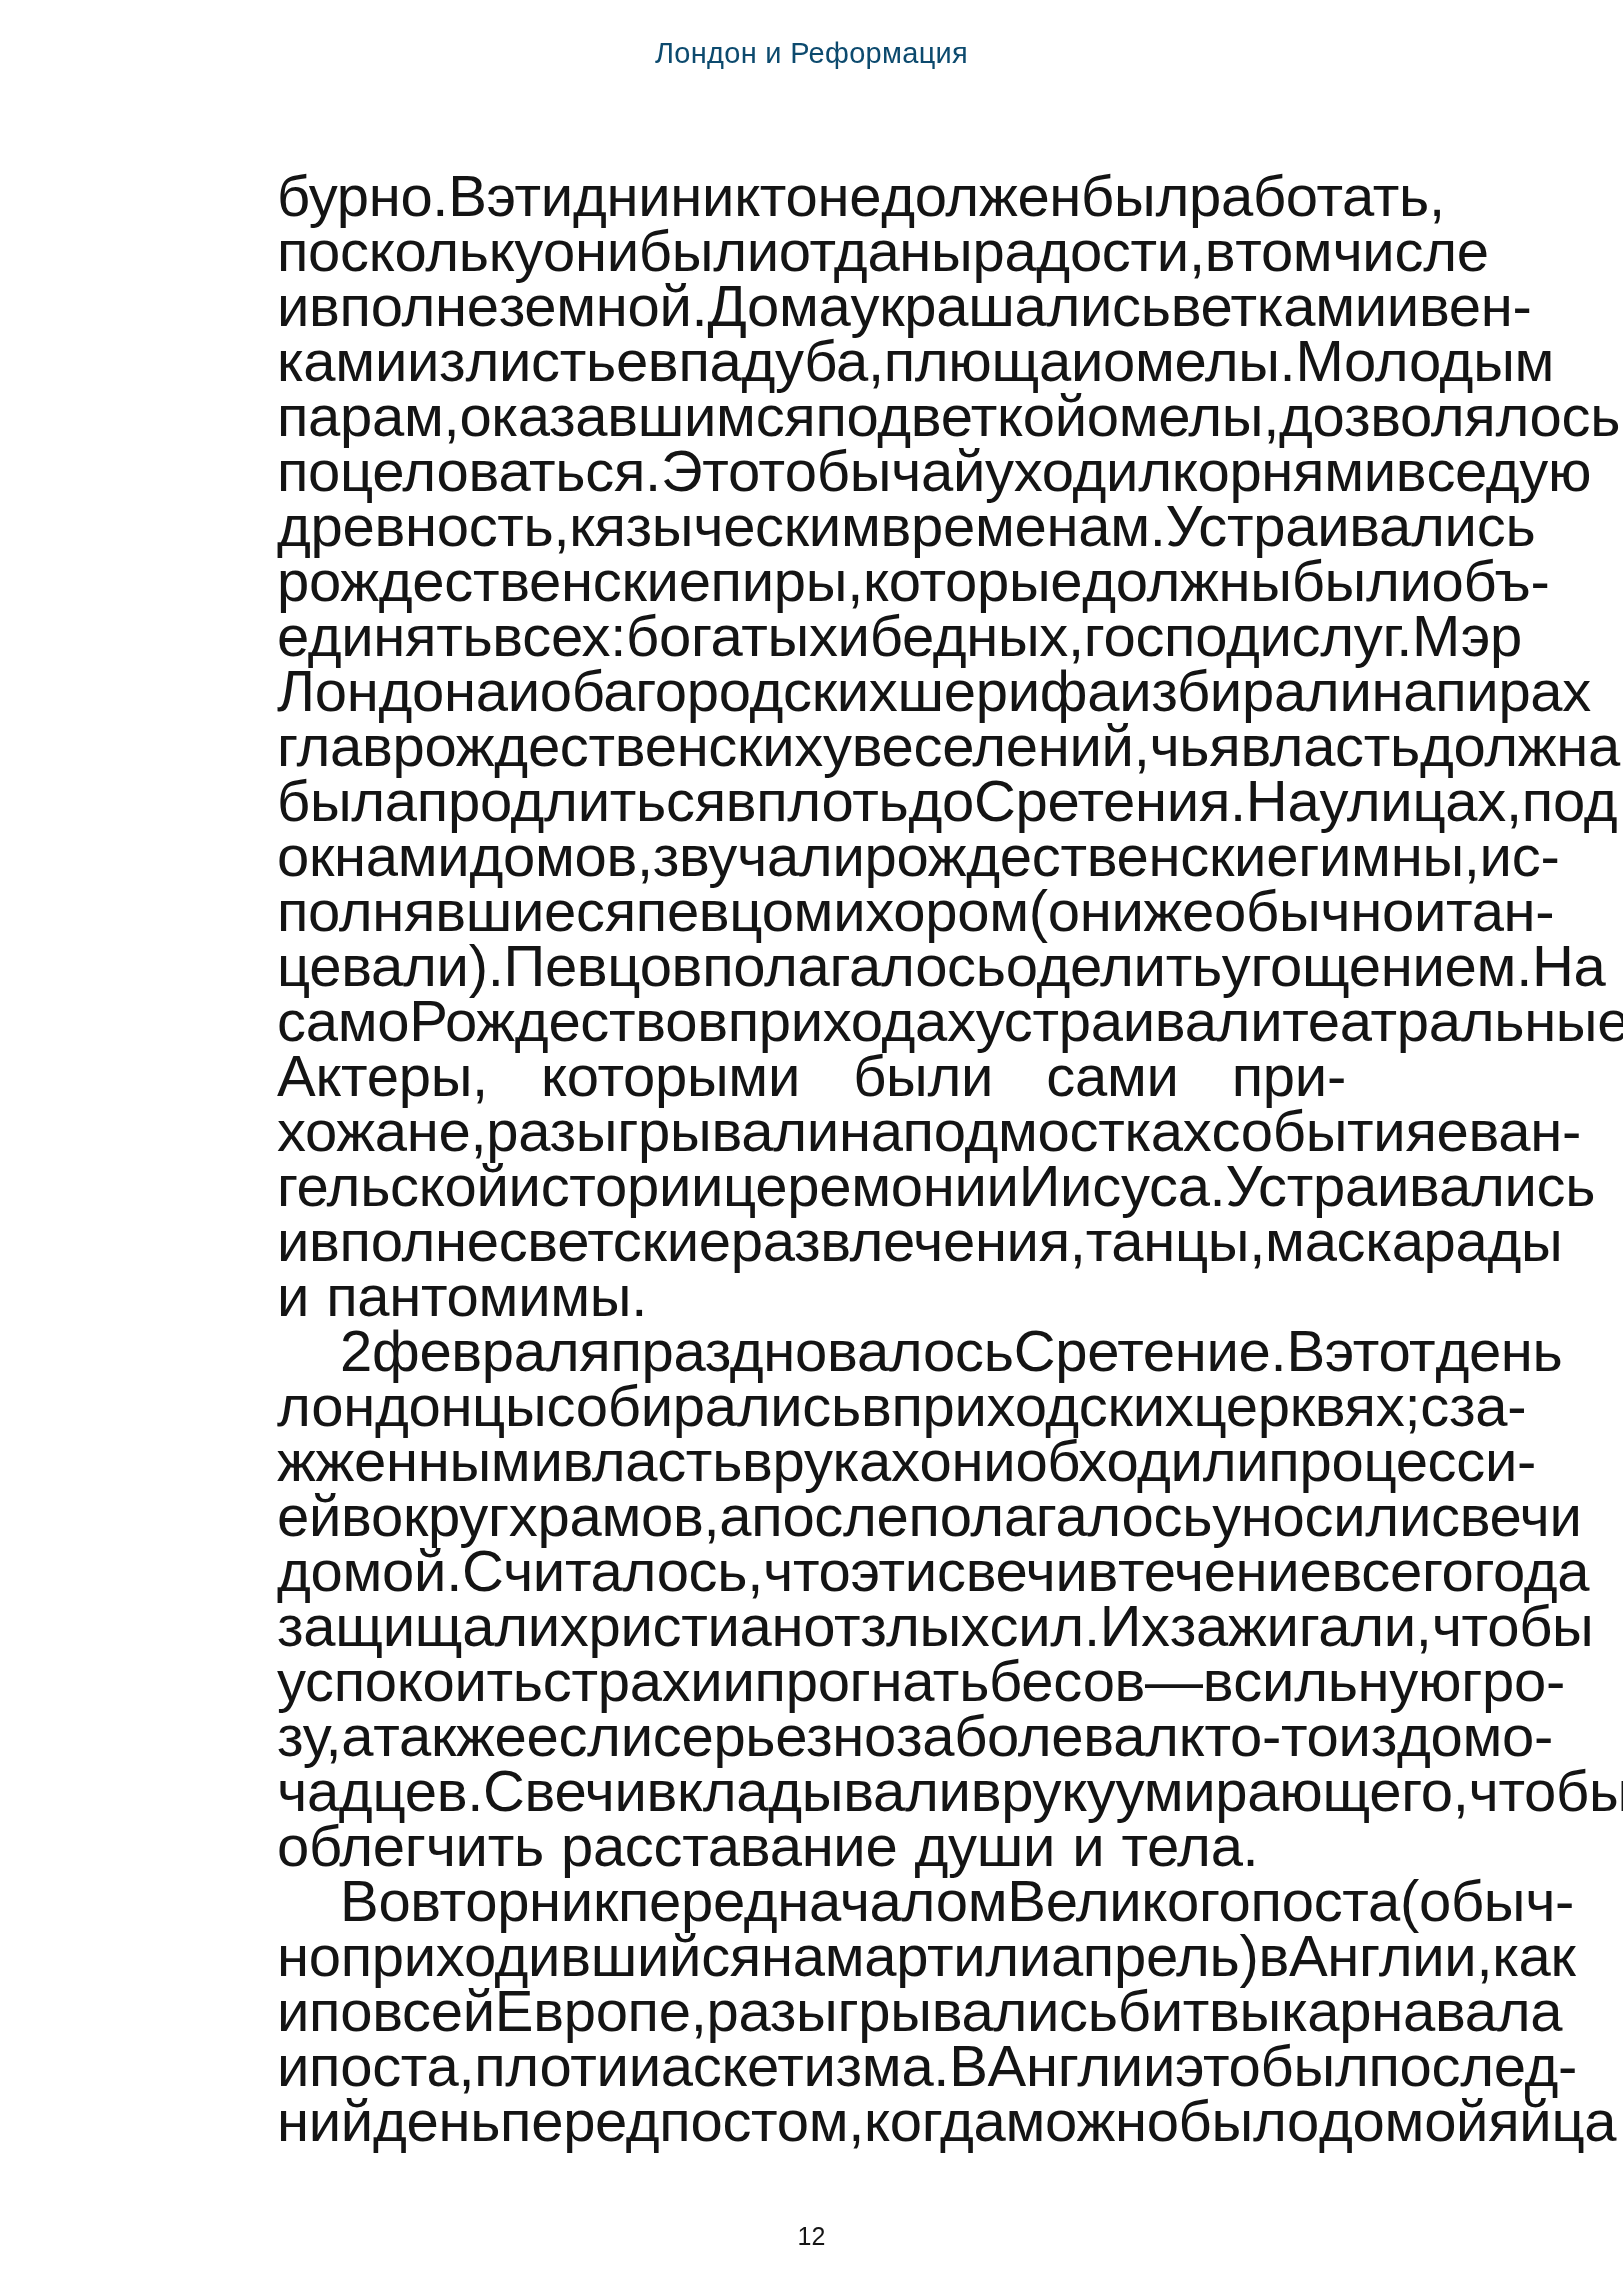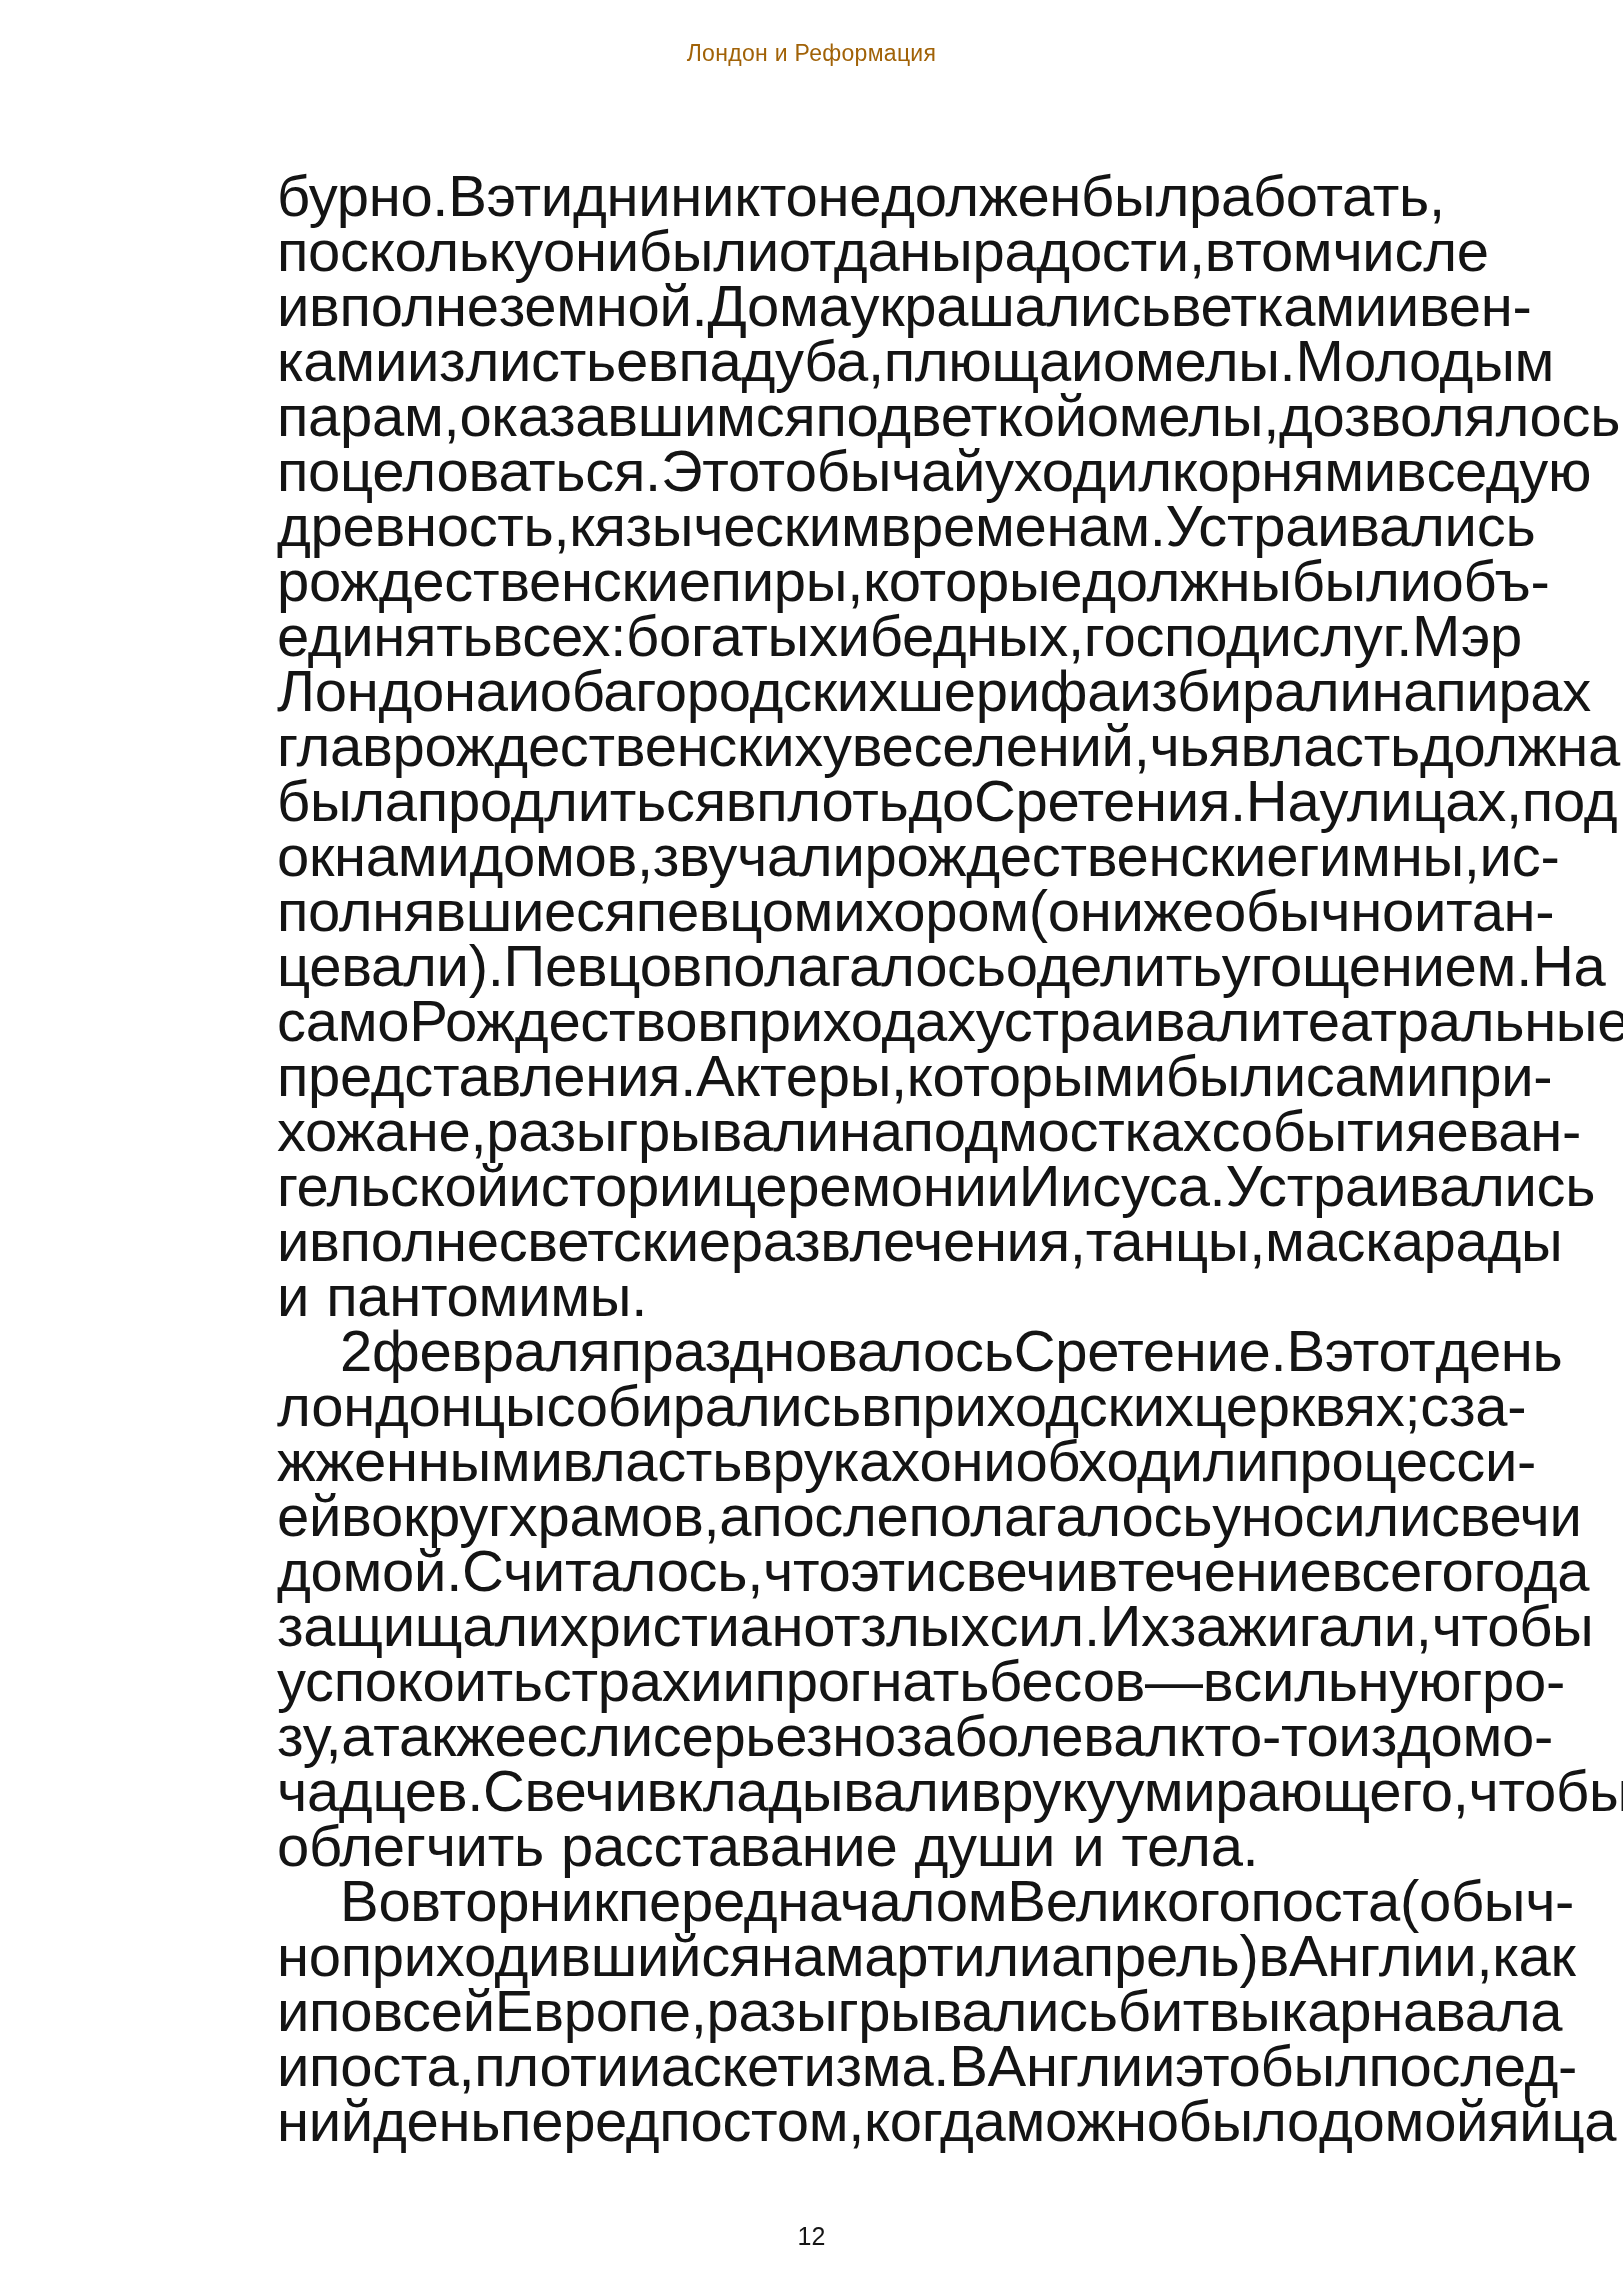--- a/index.html
+++ b/index.html
@@ -16,24 +16,24 @@
     font-family: "Liberation Sans", "DejaVu Sans", sans-serif;
     color: #141414;
     overflow: hidden;
   }
   .running-header {
     position: absolute;
     top: 34px;
     left: 0;
     width: 100%;
     text-align: center;
-    font-size: 23px;
+    font-size: 29px;
     line-height: 38px;
     letter-spacing: 0.3px;
-    color: #a16207;
+    color: #0c4a6e;
   }
   .text-block {
     position: absolute;
     left: 277px;
     top: 168px;
     width: 1069px;
     font-size: 58px;
     letter-spacing: -0.3px;
   }
   .line {
@@ -217,21 +217,20 @@
       </div>
       <div class="line just">
         <span>само</span>
         <span>Рождество</span>
         <span>в</span>
         <span>приходах</span>
         <span>устраивали</span>
         <span>театральные</span>
       </div>
       <div class="line just">
-        <span>представления.</span>
         <span>Актеры,</span>
         <span>которыми</span>
         <span>были</span>
         <span>сами</span>
         <span>при-</span>
       </div>
       <div class="line just">
         <span>хожане,</span>
         <span>разыгрывали</span>
         <span>на</span>

